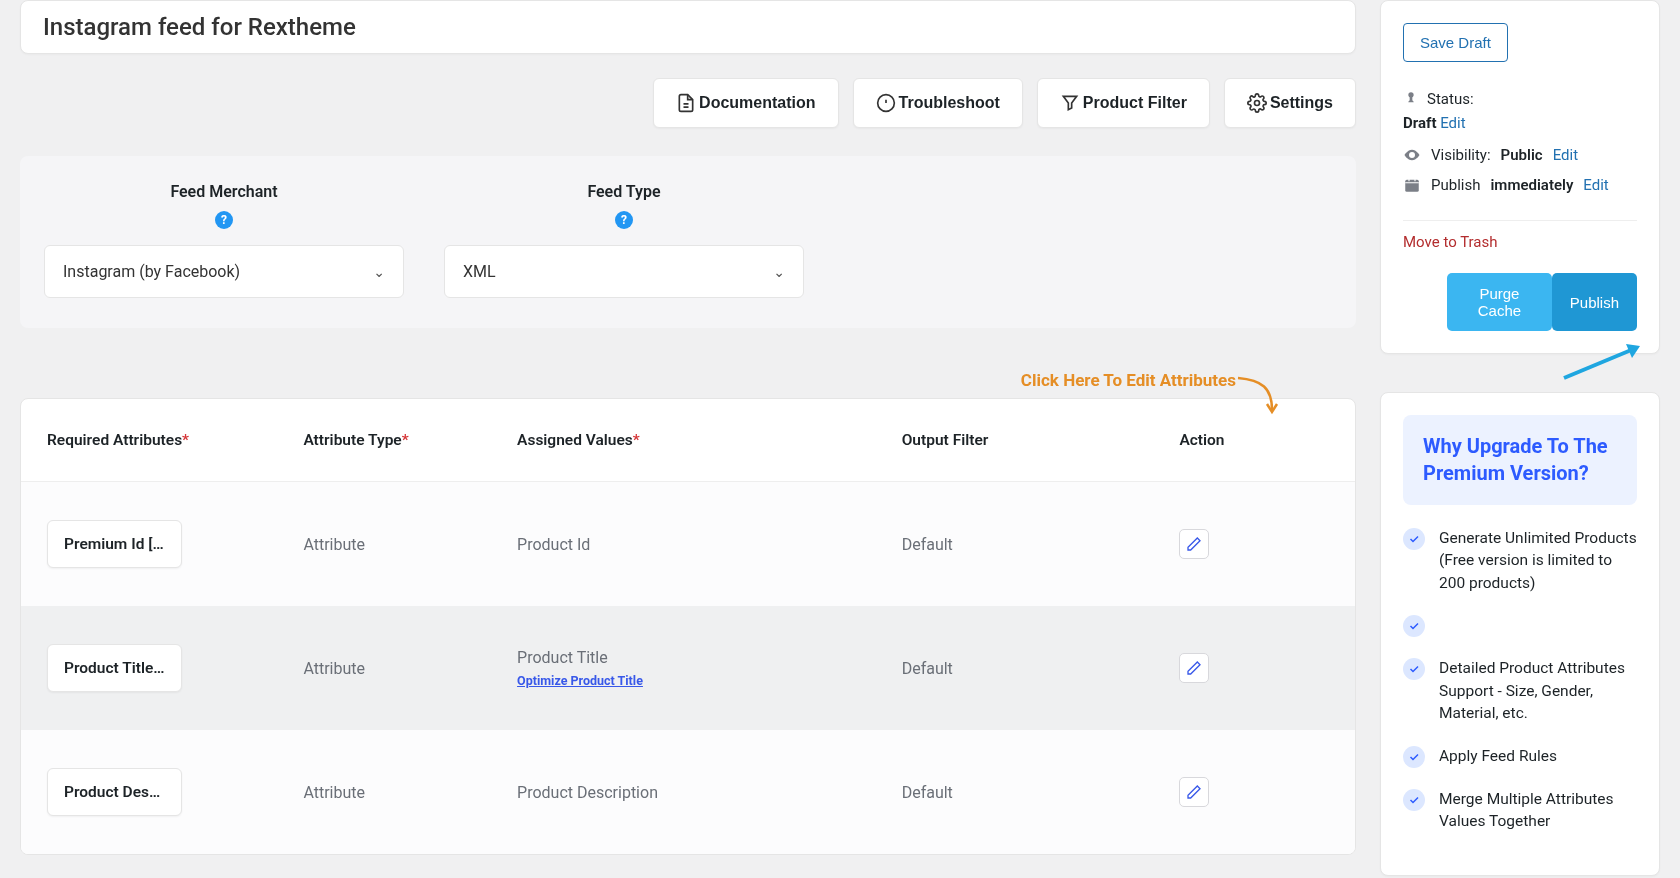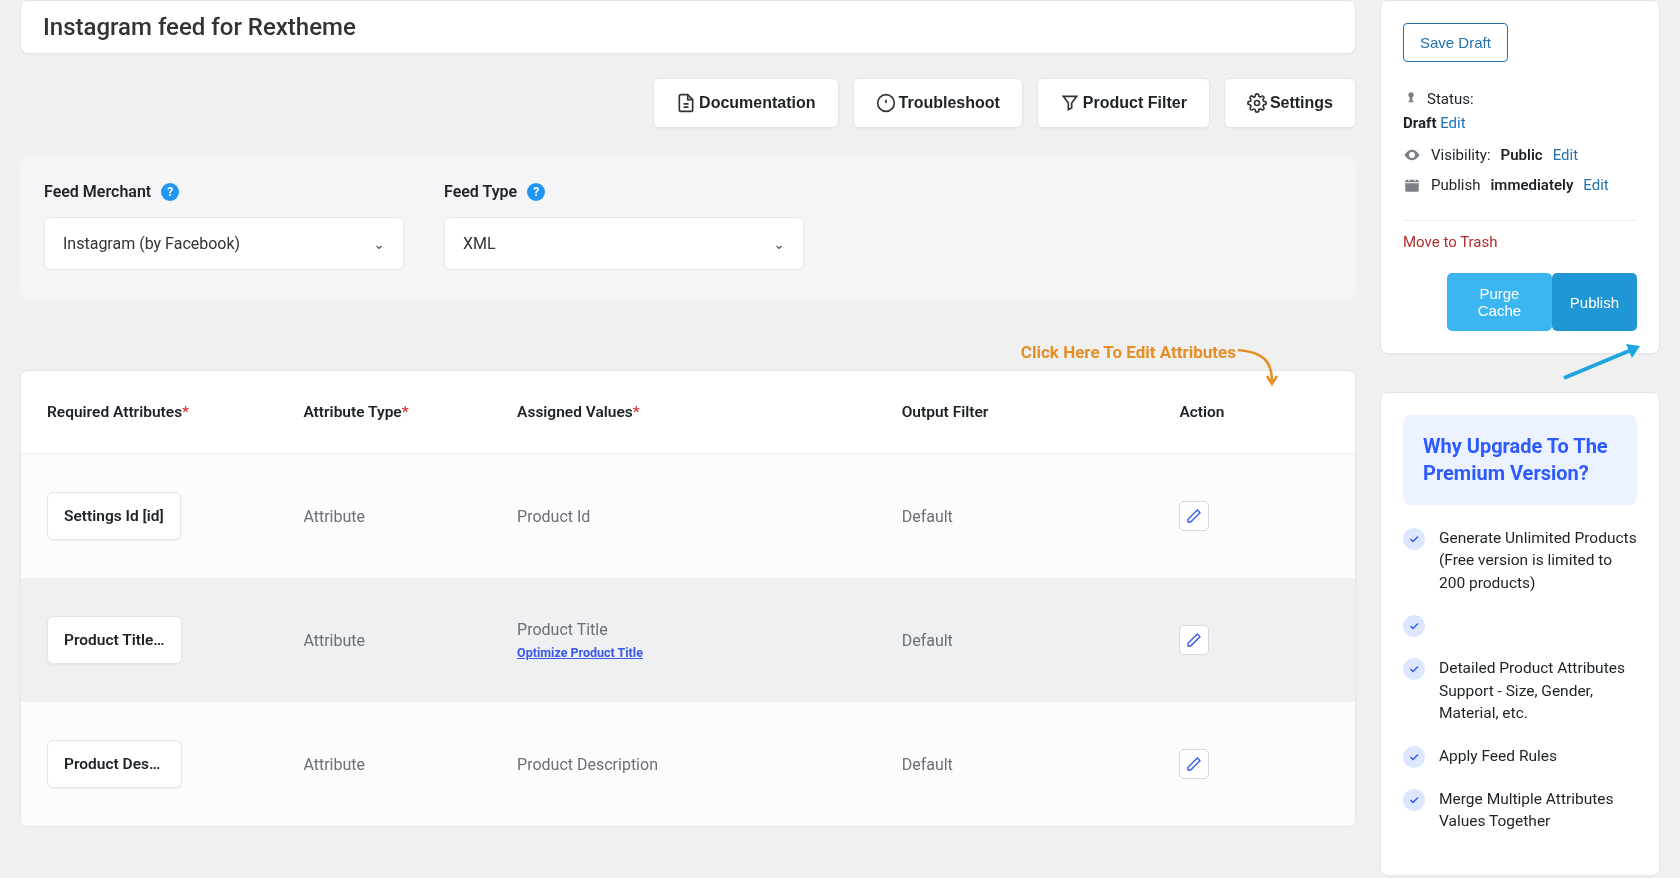--- a/index.html
+++ b/index.html
@@ -10,21 +10,21 @@
 
 .title-box { background: #fff; border: 1px solid #e5e5e5; border-radius: 8px; padding: 12px 22px; margin-bottom: 24px; box-shadow: 0 1px 2px rgba(0,0,0,0.03); }
 .title-box h1 { font-size: 24px; font-weight: 500; color: #333; }
 
 .toolbar { display: flex; justify-content: flex-end; gap: 14px; margin-bottom: 28px; }
 .tb-btn { background: #fff; border: 1px solid #e5e5e5; border-radius: 6px; padding: 14px 22px; font-size: 16px; font-weight: 600; color: #1d2327; display: flex; align-items: center; gap: 3px; cursor: pointer; box-shadow: 0 1px 2px rgba(0,0,0,0.04); }
 .tb-btn svg { width: 20px; height: 20px; stroke: #333; }
 
 .feed-opts { background: #f5f5f7; border-radius: 8px; padding: 26px 24px 30px 24px; margin-bottom: 42px; display: flex; gap: 40px; }
 .feed-group { width: 360px; }
-.feed-group label { font-size: 16px; font-weight: 600; color: #1d2327; display: flex; align-items: center; gap: 10px; margin-bottom: 16px; }
+.feed-group label { font-size: 16px; font-weight: 600; color: #1d2327; display: flex; align-items: center; gap: 10px; margin-bottom: 16px; flex-direction: column; }
 .help-icon { display: inline-flex; width: 18px; height: 18px; border-radius: 50%; background: #2196f3; color: #fff; font-size: 12px; font-weight: 700; align-items: center; justify-content: center; }
 .select-box { background: #fff; border: 1px solid #e5e5e5; border-radius: 6px; padding: 16px 18px; font-size: 16px; color: #333; display: flex; justify-content: space-between; align-items: center; cursor: pointer; }
 .chev { font-size: 14px; color: #555; }
 
 .edit-hint { text-align: right; color: #e58e26; font-size: 17px; font-weight: 700; padding-right: 120px; margin-bottom: 8px; position: relative; }
 .edit-hint svg { position: absolute; right: 76px; top: 4px; }
 
 .attrib-table { background: #fff; border: 1px solid #e5e5e5; border-radius: 8px; overflow: hidden; }
 .attrib-head { display: grid; grid-template-columns: 1.2fr 1fr 1.8fr 1.3fr 0.7fr; padding: 32px 26px; font-size: 15.5px; font-weight: 600; color: #1d2327; border-bottom: 1px solid #eee; }
 .req { color: #d63638; }
@@ -135,21 +135,21 @@
       <div class="attrib-head">
         <div><span>Required Attributes</span><span class="req">*</span></div>
         <div><span>Attribute Type</span><span class="req">*</span></div>
         <div><span>Assigned Values</span><span class="req">*</span></div>
         <div>Output Filter</div>
         <div>Action</div>
       </div>
       <div id="rows-container">
           <div class="attrib-row">
             <div>
-              <div class="tag-box">Settings Id [id]</div>
+              <div class="tag-box">Premium Id [id]</div>
             </div>
             <div class="cell-muted">Attribute</div>
             <div class="assigned-cell">
               <div class="primary">Product Id</div>
             </div>
             <div class="cell-muted">Default</div>
             <div>
               <div class="edit-btn">
                 <svg viewBox="0 0 24 24" fill="none" stroke-width="2">
                   <path d="M17 3l4 4L7 21H3v-4L17 3z"></path>

